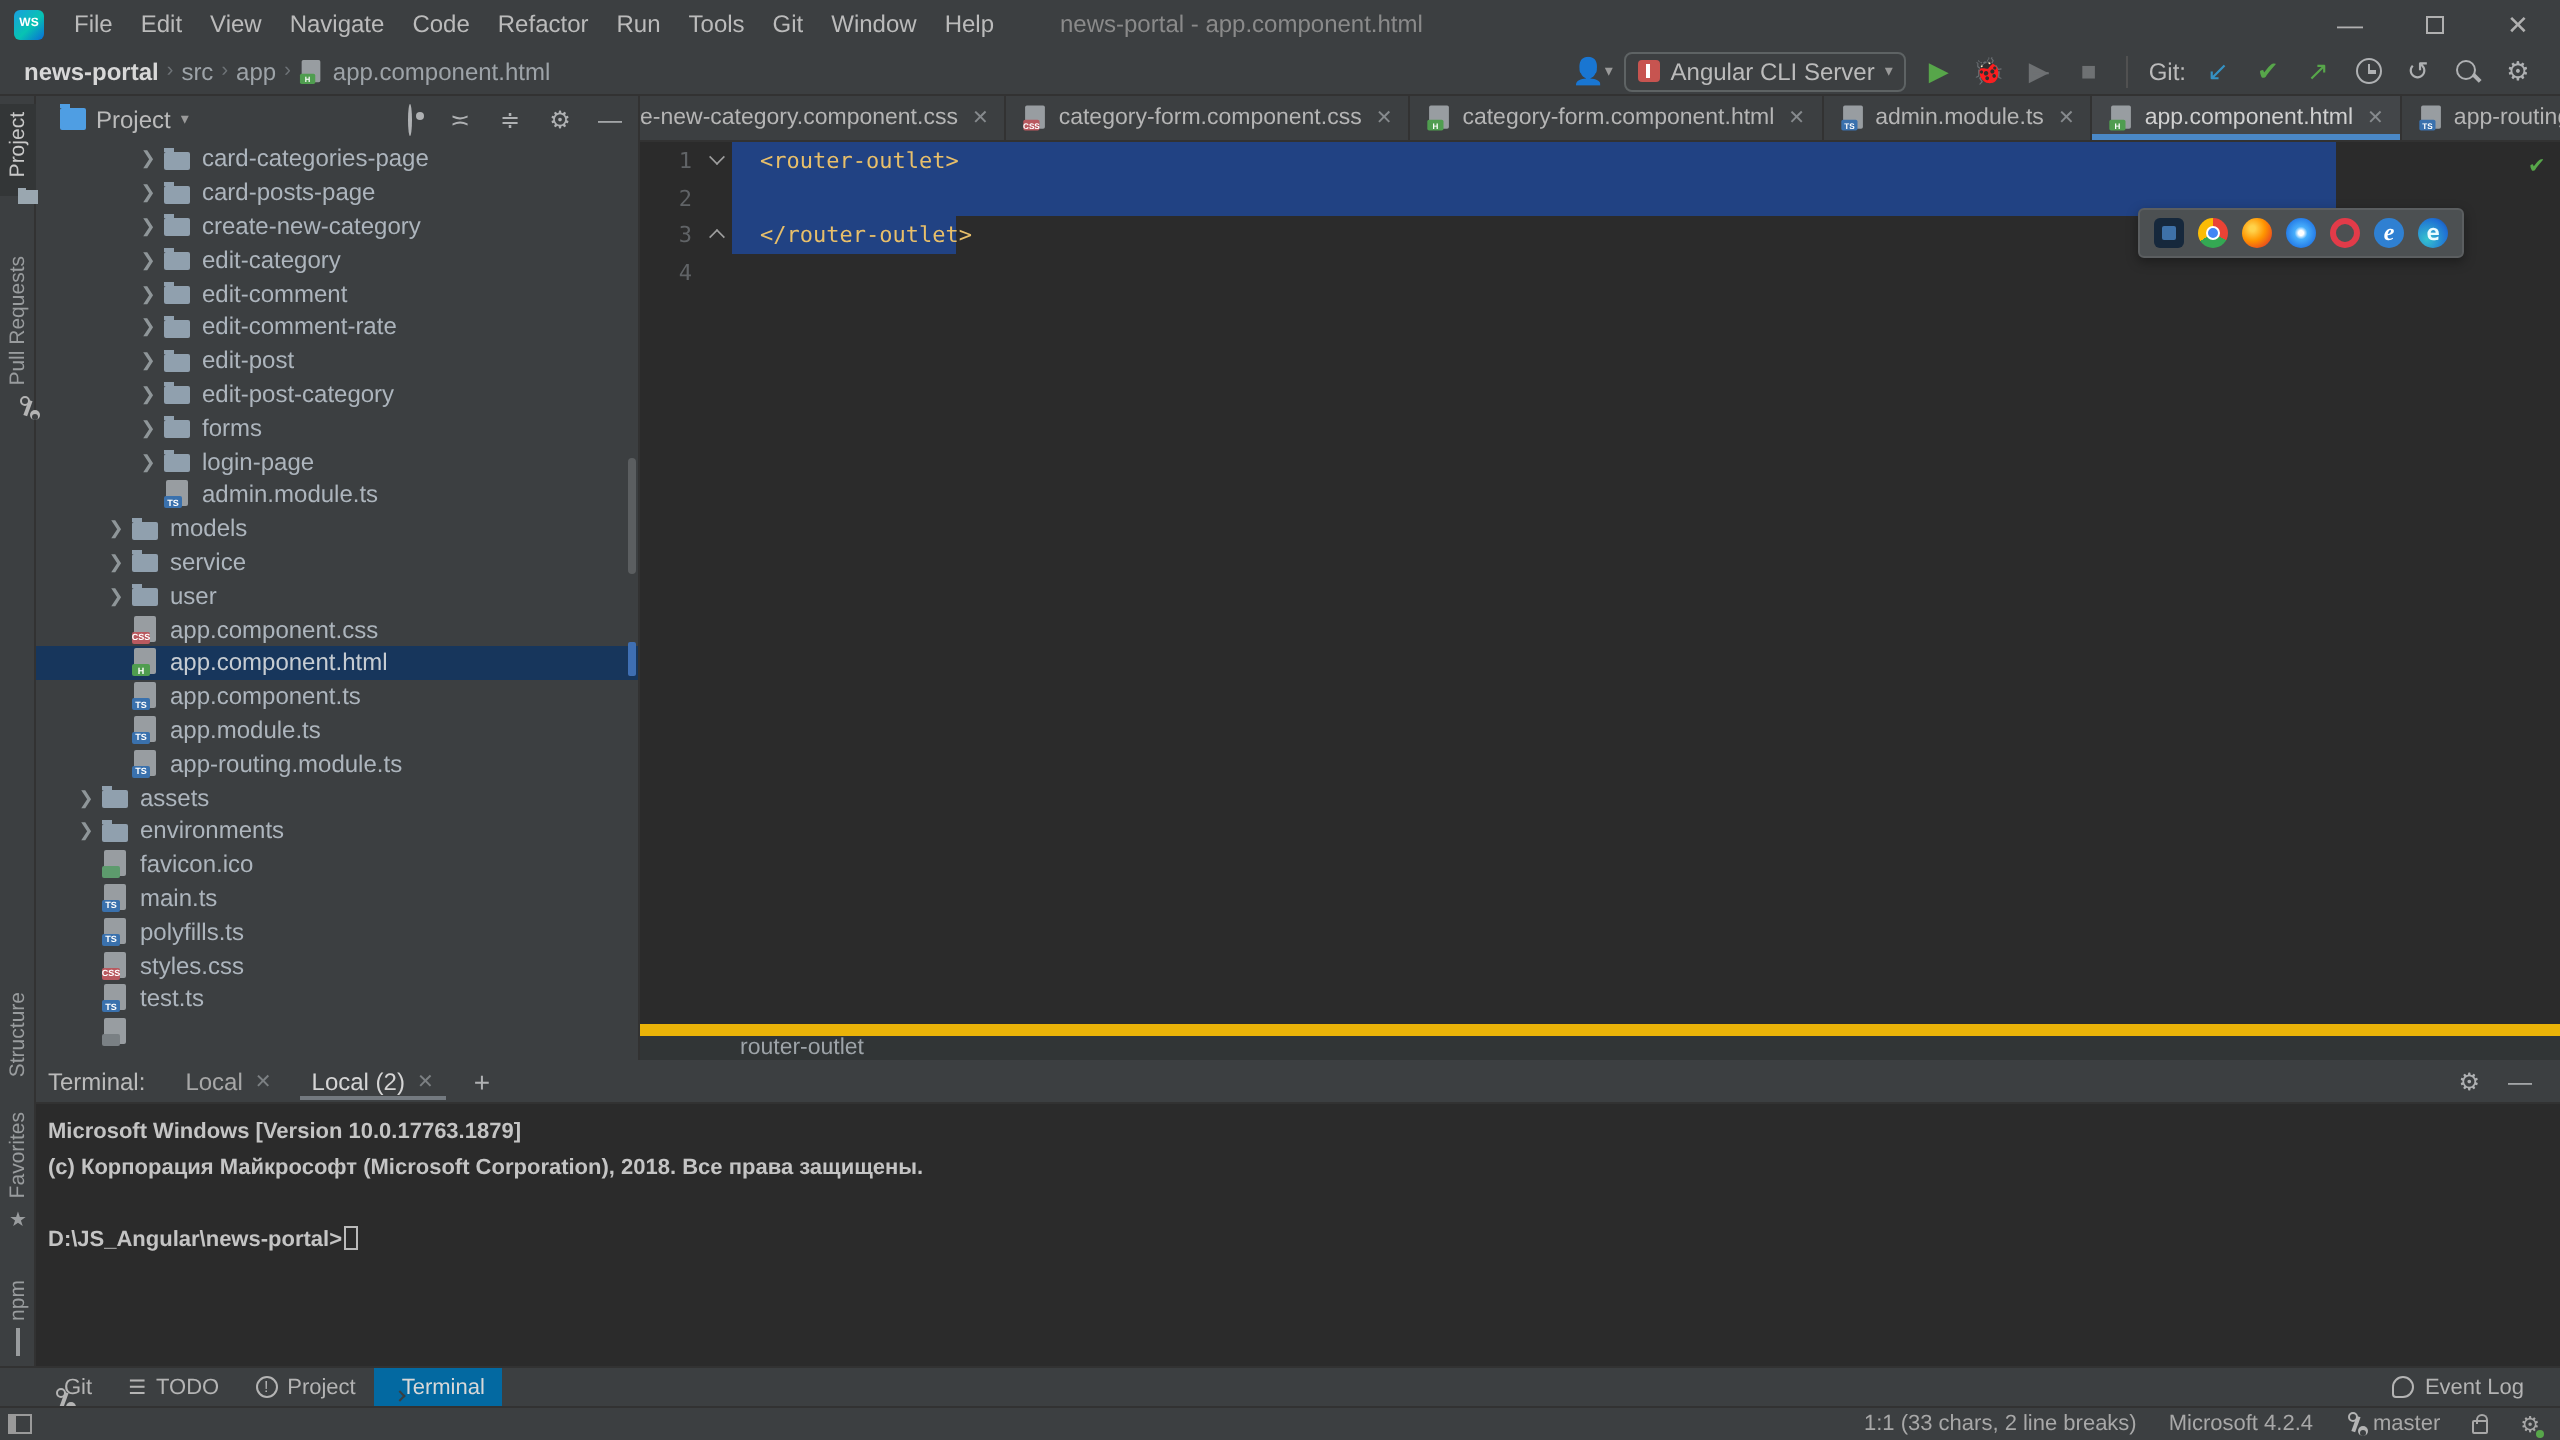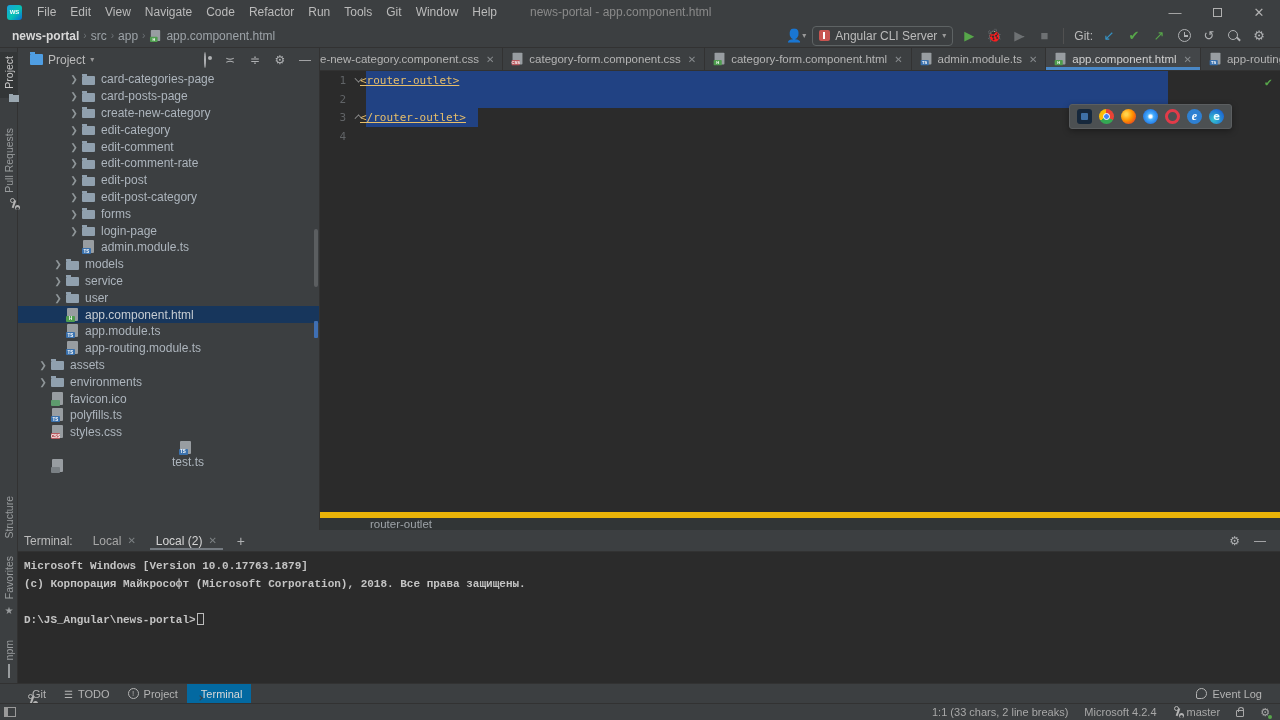--- a/index.html
+++ b/index.html
@@ -111,21 +111,21 @@
   .tab.active::after { content:""; position:absolute; left:0; right:0; bottom:0; height:3px; background:#4a88c7; }
   .tab .x { color:#868a8d; font-size:10px; margin-left:2px; }
   .tab.clipped { padding-left:0; }
   .tab .ficon { transform:scale(.9); }
 
   .code-area { position:relative; flex:1; background:#2b2b2b; overflow:hidden;
     font-family:"DejaVu Sans Mono", monospace; font-size:11px; }
   .code-row { position:relative; height:18.7px; display:flex; align-items:center; }
   .ln { position:absolute; left:0; width:26px; text-align:right; color:#606366; font-size:11px; }
   .sel { position:absolute; left:46px; top:0; bottom:0; background:#214283; }
-  .code-text { position:absolute; left:40px; color:#e8bf6a; z-index:2; letter-spacing:0;text-decoration:underline; }
+  .code-text { position:absolute; left:60px; color:#e8bf6a; z-index:2; letter-spacing:0; }
   .fold { position:absolute; left:35px; width:7px; height:7px; z-index:3; }
   .fold.down { border-right:1.6px solid #9e9e9e; border-bottom:1.6px solid #9e9e9e; transform:rotate(45deg) scale(.8); top:4px; }
   .fold.up { border-right:1.6px solid #9e9e9e; border-bottom:1.6px solid #9e9e9e; transform:rotate(-135deg) scale(.8); top:7px; }
   .inspect-ok { position:absolute; right:8px; top:4px; color:#57a64a; font-size:12px; z-index:4; }
 
   
   .browsers { position:absolute; right:48px; top:33px; background:#4c5052; border:1px solid #5b5e60;
     border-radius:3px; display:flex; gap:7px; padding:4px 7px; z-index:6; box-shadow:0 2px 6px rgba(0,0,0,.35); }
   .bicon { width:15px; height:15px; border-radius:50%; position:relative; flex:none; }
   .b-preview { border-radius:3px; background:#16283c; }
@@ -151,21 +151,21 @@
   .term-head { height:22px; background:#3c3f41; border-bottom:1px solid #323232; display:flex;
     align-items:center; font-size:12px; color:#bbb; padding-left:6px; flex:none; }
   .term-title { margin:0 10px 0 0; }
   .term-tab { position:relative; display:flex; align-items:center; gap:6px; padding:0 10px; height:100%;
     color:#a7a7a7; }
   .term-tab.active { color:#d5d5d5; }
   .term-tab.active::after { content:""; position:absolute; left:4px; right:4px; bottom:1px; height:2px; background:#747a80; }
   .term-tab .x { font-size:10px; color:#7c8083; }
   .term-plus { padding:0 10px; font-size:14px; color:#afb1b3; }
   .term-right { margin-left:auto; display:flex; gap:14px; padding-right:14px; color:#afb1b3; }
-  .term-body { flex:1; padding:5px 0 0 6px; font-family:Liberation Mono, monospace; font-size:11px;
+  .term-body { flex:1; padding:5px 0 0 6px; font-family:Liberation Sans, sans-serif; font-size:11px;
     font-weight:bold; color:#c4c4c4; line-height:18px; white-space:pre; }
   .cursor { display:inline-block; width:7px; height:12px; border:1px solid #bbb; vertical-align:-2px; margin-left:1px; }
 
   
   .bottombar { position:absolute; left:0; bottom:17px; right:0; height:20px; background:#3c3f41;
     border-top:1px solid #323232; display:flex; align-items:center; font-size:11px; color:#b4b4b4; z-index:6; }
   .bb-item { display:flex; align-items:center; gap:5px; padding:0 9px; height:100%; }
   .bb-item.active { background:#0369a1; color:#d8d8d8; }
   .bb-git-ic, .sb-branch-ic { width:10px; height:12px; position:relative; }
   .bb-git-ic::before, .sb-branch-ic::before { content:""; position:absolute; left:4px; top:2px; width:1.5px; height:8px; background:#b4b4b4; transform:rotate(20deg); }
@@ -362,26 +362,34 @@
           <div class="trow" style="padding-left: 32px;">
             <span class="tchev">❯</span>
             <span class="fold-ic"></span>
             <span class="tlabel">service</span>
           </div>
           <div class="trow" style="padding-left: 32px;">
             <span class="tchev">❯</span>
             <span class="fold-ic"></span>
             <span class="tlabel">user</span>
           </div>
+          <div class="trow" style="padding-left: 48px;">
+            <span class="ficon css"></span>
+            <span class="tlabel">app.component.css</span>
+          </div>
           <div class="trow selected" style="padding-left: 48px;">
             <span class="ficon html"></span>
             <span class="tlabel">app.component.html</span>
           </div>
           <div class="trow" style="padding-left: 48px;">
             <span class="ficon ts"></span>
+            <span class="tlabel">app.component.ts</span>
+          </div>
+          <div class="trow" style="padding-left: 48px;">
+            <span class="ficon ts"></span>
             <span class="tlabel">app.module.ts</span>
           </div>
           <div class="trow" style="padding-left: 48px;">
             <span class="ficon ts"></span>
             <span class="tlabel">app-routing.module.ts</span>
           </div>
           <div class="trow" style="padding-left: 17px;">
             <span class="tchev">❯</span>
             <span class="fold-ic"></span>
             <span class="tlabel">assets</span>
@@ -390,27 +398,31 @@
             <span class="tchev">❯</span>
             <span class="fold-ic"></span>
             <span class="tlabel">environments</span>
           </div>
           <div class="trow" style="padding-left: 33px;">
             <span class="ficon ico"></span>
             <span class="tlabel">favicon.ico</span>
           </div>
           <div class="trow" style="padding-left: 33px;">
             <span class="ficon ts"></span>
+            <span class="tlabel">main.ts</span>
+          </div>
+          <div class="trow" style="padding-left: 33px;">
+            <span class="ficon ts"></span>
             <span class="tlabel">polyfills.ts</span>
           </div>
           <div class="trow" style="padding-left: 33px;">
             <span class="ficon css"></span>
             <span class="tlabel">styles.css</span>
           </div>
-          <div class="trow" style="padding-left: 33px; flex-direction: column;">
+          <div class="trow" style="padding-left: 33px;">
             <span class="ficon ts"></span>
             <span class="tlabel">test.ts</span>
           </div>
           <div class="trow" style="padding-left: 33px;">
             <span class="ficon file"></span>
             <span class="tlabel"></span>
           </div>
         </div>
     </div>
 

